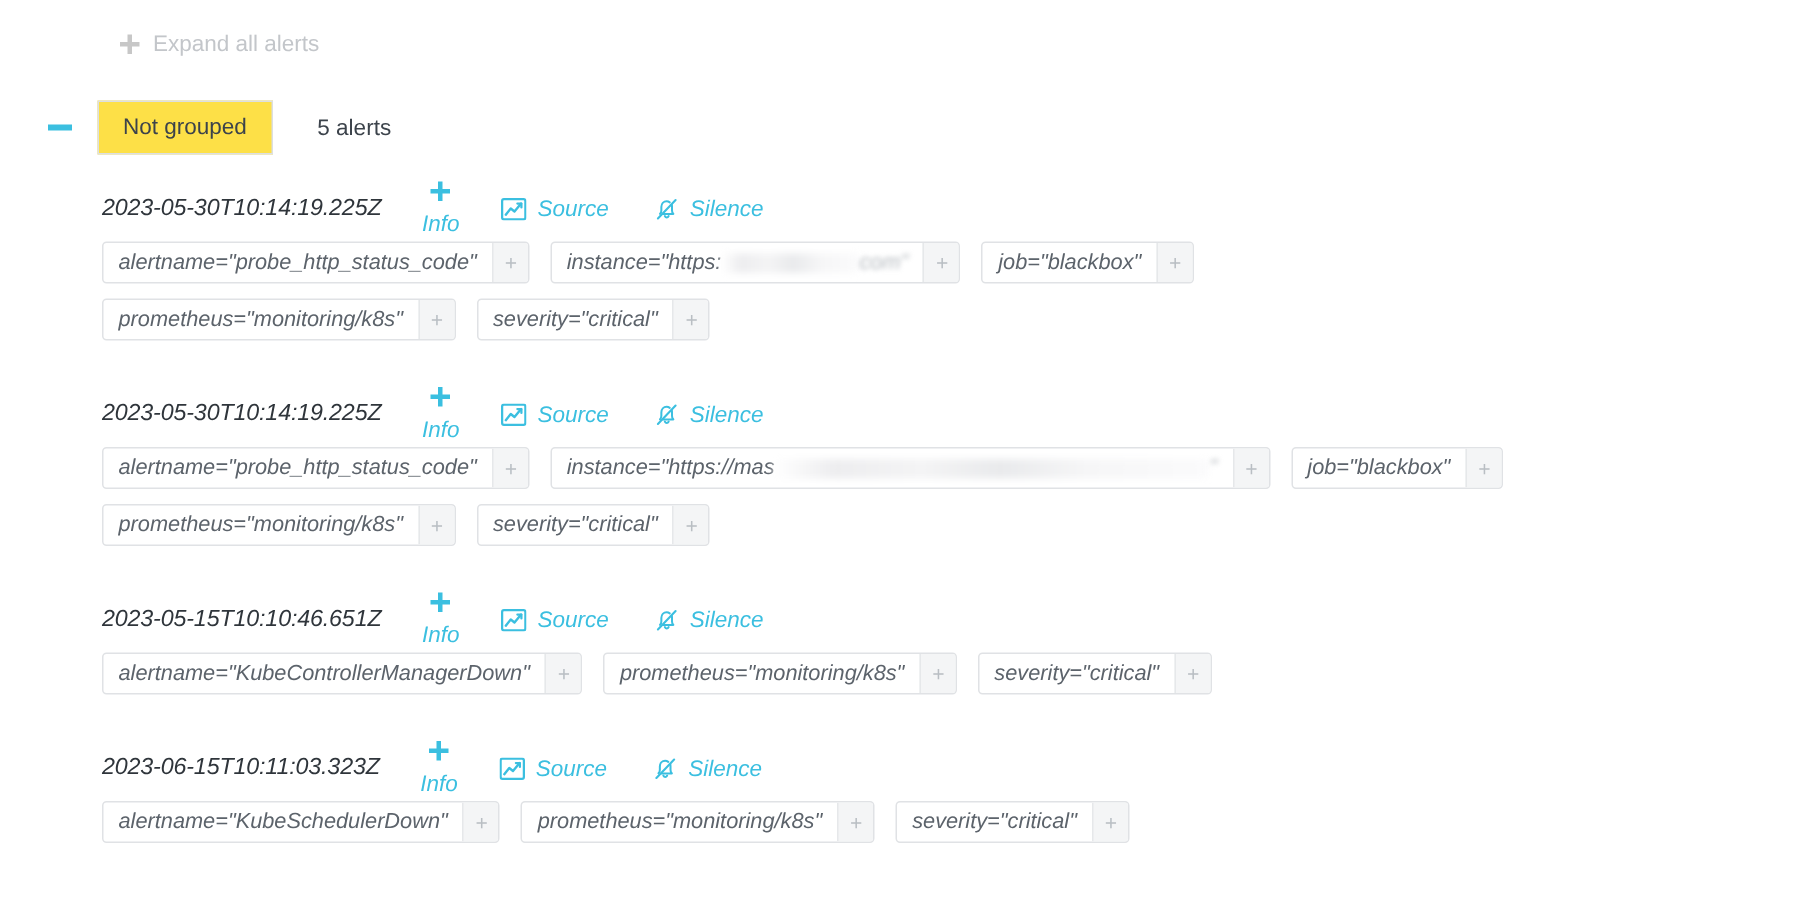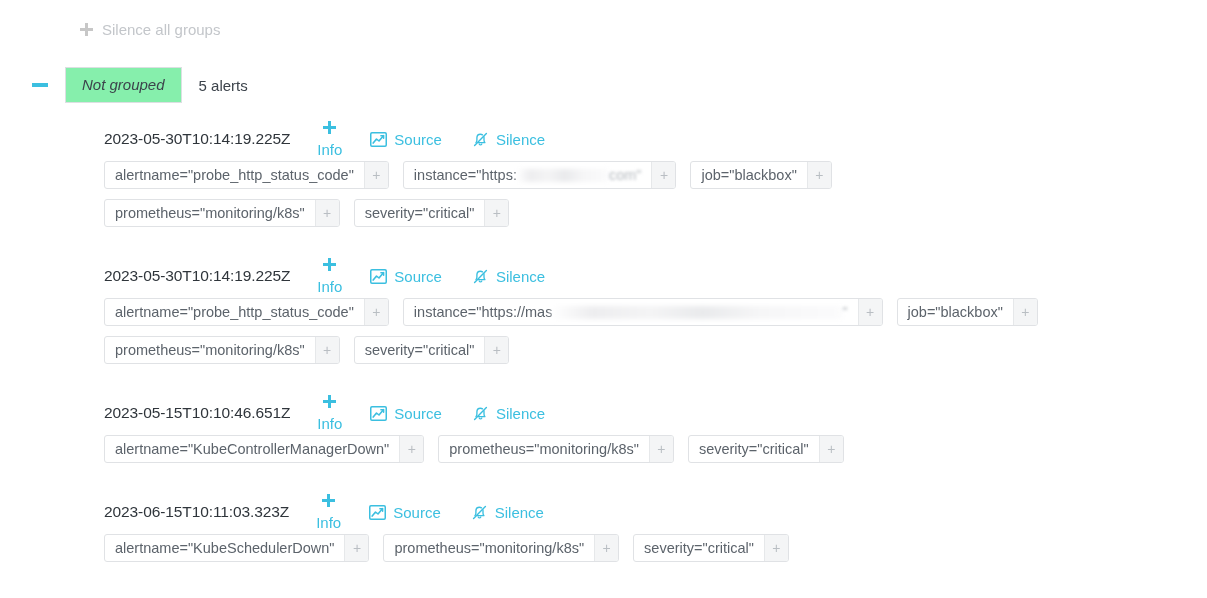--- a/index.html
+++ b/index.html
@@ -61,36 +61,35 @@
   .icon-minus-cyan::before {
     content: "";
     position: absolute;
     left: 0; top: 5px;
     width: 16px; height: 4px;
     background: #3bbfe0;
   }
   .group-button {
     border: 1px solid #dcdfe2;
     border-radius: 0;
-    background: #86efac;
+    background: #fde047;
     padding: 8px 16px 9px 16px;
     font-size: 15px;
     font-family: "Liberation Sans", sans-serif;
     color: #3c434b;
     line-height: 1.15;
-    font-style: italic;
   }
   .group-count {
-    margin-left: 17px;
+    margin-left: 30px;
     font-size: 15px;
     color: #3c434b;
   }
 
   
-  .alert-list { padding: 0 0 0 104px; }
+  .alert-list { padding: 0 0 0 68px; font-style: italic; }
   .alert { margin-top: 28px; }
   .alert:first-child { margin-top: 25px; }
 
   .alert-head {
     display: flex;
     align-items: center;
     height: 22px;
   }
   .alert-time {
     font-size: 15.5px;
@@ -181,21 +180,21 @@
     filter: blur(1.6px);
   }
 </style>
 </head>
 <body>
 
 <div class="page">
 
   <div class="expand-all">
     <span class="icon-plus-grey"></span>
-    <span class="expand-all-label">Silence all groups</span>
+    <span class="expand-all-label">Expand all alerts</span>
   </div>
 
   <div class="group-header">
     <span class="icon-minus-cyan"></span>
     <button class="group-button">Not grouped</button>
     <span class="group-count">5 alerts</span>
   </div>
 
   <div class="alert-list" id="alert-list">
       <div class="alert">

